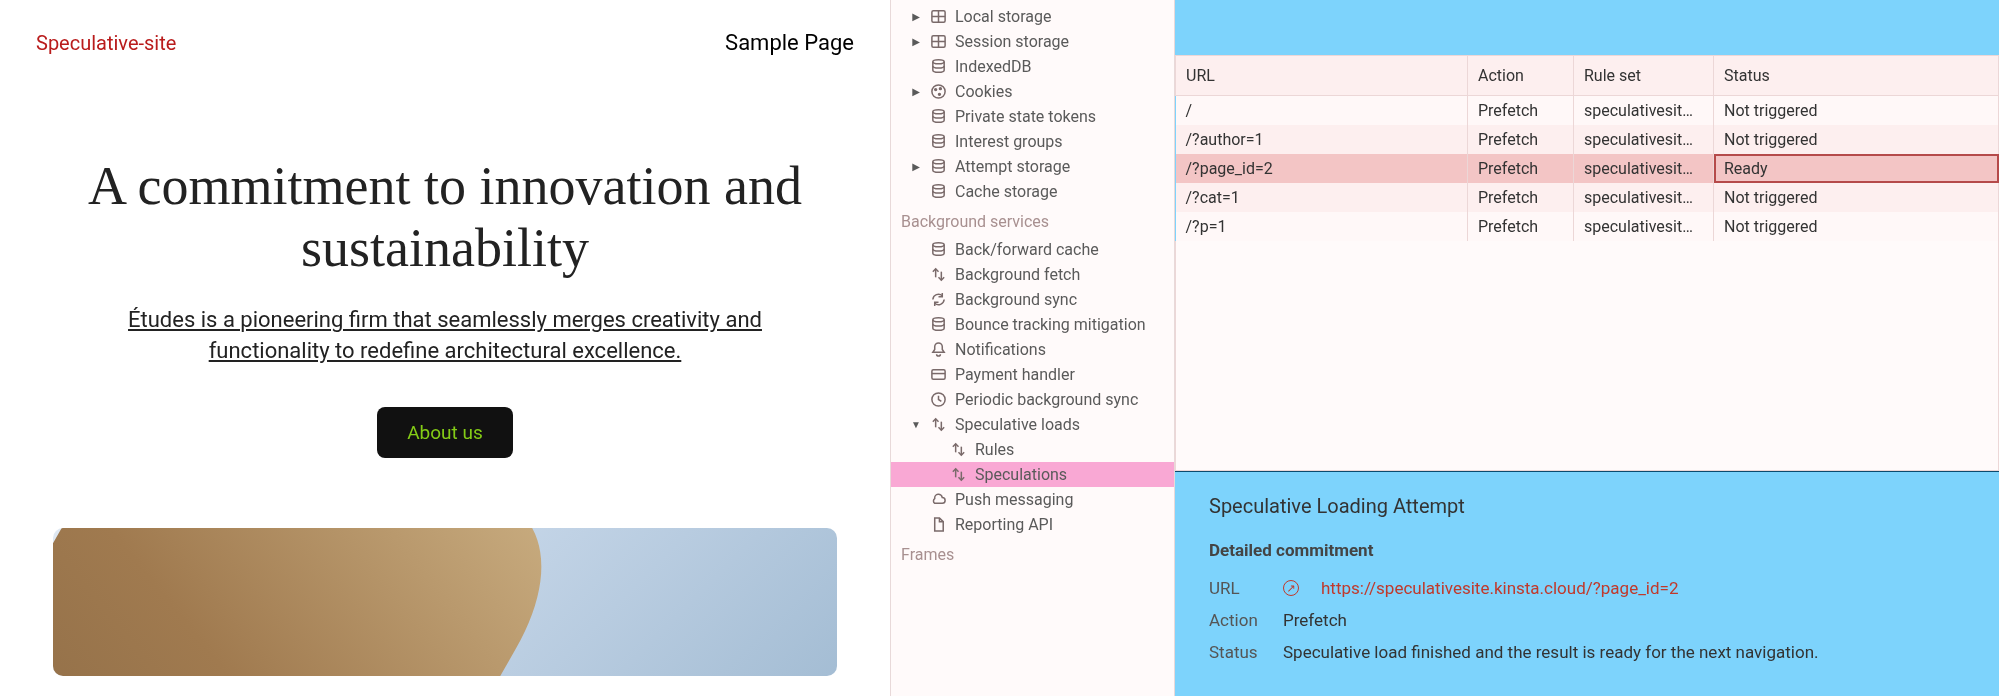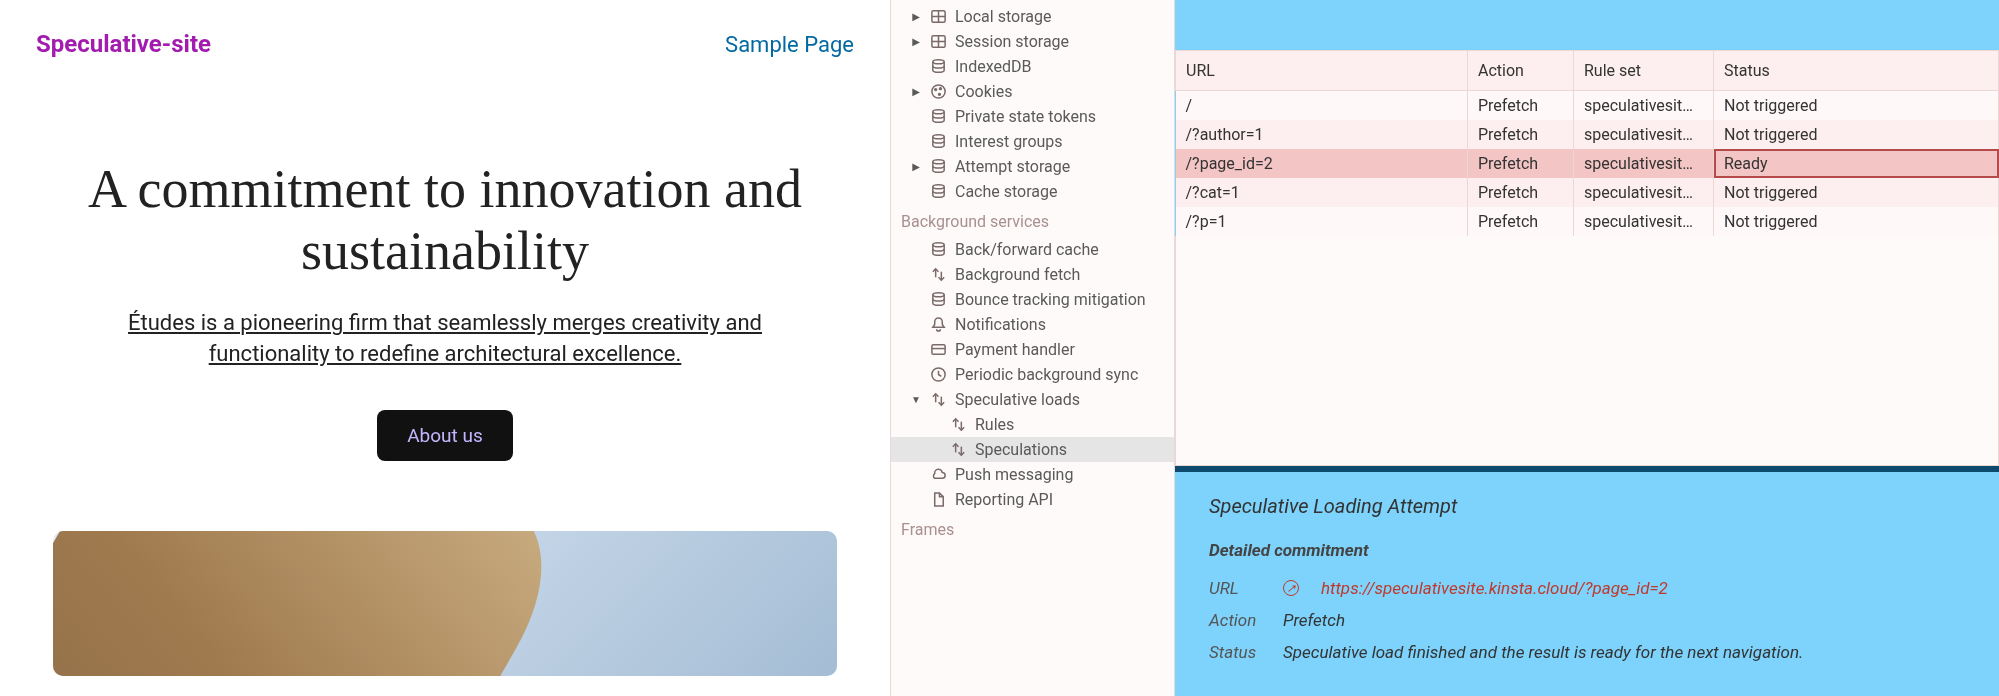--- a/index.html
+++ b/index.html
@@ -1,37 +1,37 @@
 <!DOCTYPE html>
 <html><head>
 <meta charset="utf-8">
 <style>
 * { margin: 0; padding: 0; box-sizing: border-box; font-family: -apple-system, BlinkMacSystemFont, "Segoe UI", Roboto, sans-serif; }
 body { background: #fffafa; color: #222; display: flex; width: 1999px; height: 696px; overflow: hidden; }
 
 
 .site { width: 890px; background: #fff; padding: 20px 36px; display: flex; flex-direction: column; align-items: center; overflow: hidden; }
 .site-header { width: 100%; display: flex; justify-content: space-between; align-items: center; padding: 10px 0 24px; }
-.site-brand { font-weight: 700; font-size: 24px; color: #a21caf; }
-.site-nav { font-size: 22px; color: #0369a1; }
+.site-brand { font-weight: 400; font-size: 20px; color: #b91c1c; }
+.site-nav { font-size: 22px; color: #000000; }
 .hero-title { font-family: Georgia, "Times New Roman", serif; font-size: 54px; font-weight: 400; text-align: center; line-height: 1.15; margin-top: 76px; max-width: 760px; }
 .hero-sub { font-size: 22px; text-align: center; margin-top: 26px; max-width: 740px; line-height: 1.4; color: #222; text-decoration: underline; }
-.hero-btn { margin-top: 40px; background: #111; color: #c4b5fd; border: none; padding: 14px 30px; font-size: 19px; border-radius: 8px; cursor: pointer; }
+.hero-btn { margin-top: 40px; background: #111; color: #84cc16; border: none; padding: 14px 30px; font-size: 19px; border-radius: 8px; cursor: pointer; }
 .hero-img { width: 784px; height: 160px; margin-top: 70px; border-radius: 10px; background:
   linear-gradient(135deg, #dfe8f2 0%, #c7d7e9 45%, #a4bdd4 100%);
   position: relative; overflow: hidden; }
 .hero-img::after { content: ""; position: absolute; left: -40px; bottom: -60px; width: 520px; height: 240px; background: linear-gradient(40deg, #8b6a45 0%, #a07a4f 40%, #d2b88b 100%); transform: skewX(-34deg) rotate(-6deg); border-top-right-radius: 180px; }
 
 
 .tree { width: 285px; background: #fffafa; border-left: 1px solid #e8d9d9; border-right: 1px solid #e8d9d9; font-size: 16px; color: #5a5a5a; padding-top: 4px; overflow: hidden; }
 .tree-head { color: #a89090; font-size: 16px; padding: 8px 10px 6px; }
 .tree ul { list-style: none; }
 .tree li { display: flex; align-items: center; gap: 8px; padding: 3px 6px 3px 20px; cursor: default; white-space: nowrap; }
 .tree li.child { padding-left: 40px; }
-.tree li.selected { background: #e5e5e5; }
+.tree li.selected { background: #f9a8d4; }
 .tree .caret { width: 10px; text-align: center; color: #5a5a5a; font-size: 10px; }
 .tree .caret.hidden { visibility: hidden; }
 .tree .icon { width: 18px; height: 18px; display: flex; align-items: center; justify-content: center; color: #7a7a7a; flex-shrink:0; }
 .tree svg { width: 17px; height: 17px; stroke: #7a6a6a; fill: none; stroke-width: 1.6; }
 
 
 .main { flex: 1; display: flex; flex-direction: column; background: #7dd3fc; justify-content: flex-end; }
 table { width: 100%; border-collapse: collapse; font-size: 16px; }
 th { text-align: left; font-weight: 400; padding: 10px 10px; border: 1px solid #ecd7d7; background: #fdefef; color: #333; }
 td { padding: 5px 10px; border-right: 1px solid #ecd7d7; color: #333; white-space: nowrap; overflow: hidden; text-overflow: ellipsis; }
@@ -39,21 +39,21 @@
 tr.row:nth-child(even) td { background: #fdefef; }
 tr.row.ready td { background: #f3c5c5; }
 tr.row.ready td.status-cell { outline: 2px solid #b54a4a; outline-offset: -2px; }
 .table-wrap { flex: 0 0 auto; }
 .table-pad { height: 230px; background: #fffafa; border-left: 1px solid #ecd7d7; border-right: 1px solid #ecd7d7; border-bottom: 1px solid #ecd7d7; }
 col.c-url { width: 292px; }
 col.c-action { width: 106px; }
 col.c-rule { width: 140px; }
 col.c-status { }
 
-.detail { padding: 22px 34px; border-top: 6px solid #0c4a6e; font-style: italic; }
+.detail { padding: 22px 34px; border-top: 1px solid #0c4a6e; }
 .detail-title { font-size: 20px; color: #333; margin-bottom: 22px; }
 .detail-sub { font-weight: 700; font-size: 17px; margin-bottom: 18px; color: #444; }
 .detail-row { display: flex; gap: 18px; font-size: 17px; color: #333; margin: 12px 0; align-items: center; }
 .detail-row .label { width: 56px; text-align: left; color: #555; }
 .detail-row a { color: #c0392b; text-decoration: none; }
 .detail-row .link-icon { width: 16px; height: 16px; border: 1.5px solid #c0392b; border-radius: 50%; display: inline-flex; align-items: center; justify-content: center; margin-right: 4px; color:#c0392b; font-size:11px; }
 </style>
 </head>
 <body>
 
@@ -177,20 +177,32 @@
         <span class="caret hidden">▶</span>
         <span class="icon">
           <svg viewBox="0 0 18 18">
             <path d="M6 3v9"></path>
             <path d="M3 6l3-3 3 3"></path>
             <path d="M12 15V6"></path>
             <path d="M9 12l3 3 3-3"></path>
           </svg>
         </span>
         <span>Background fetch</span>
+      </li>
+      <li class="">
+        <span class="caret hidden">▶</span>
+        <span class="icon">
+          <svg viewBox="0 0 18 18">
+            <path d="M3 9a6 6 0 0 1 10-4"></path>
+            <path d="M15 9a6 6 0 0 1-10 4"></path>
+            <path d="M13 2v4h-4"></path>
+            <path d="M5 16v-4h4"></path>
+          </svg>
+        </span>
+        <span>Background sync</span>
       </li>
       <li class="">
         <span class="caret hidden">▶</span>
         <span class="icon">
           <svg viewBox="0 0 18 18">
             <ellipse cx="9" cy="4" rx="6" ry="2.2"></ellipse>
             <path d="M3 4v9c0 1.2 2.7 2.2 6 2.2s6-1 6-2.2V4"></path>
             <path d="M3 8.5c0 1.2 2.7 2.2 6 2.2s6-1 6-2.2"></path>
           </svg>
         </span>

